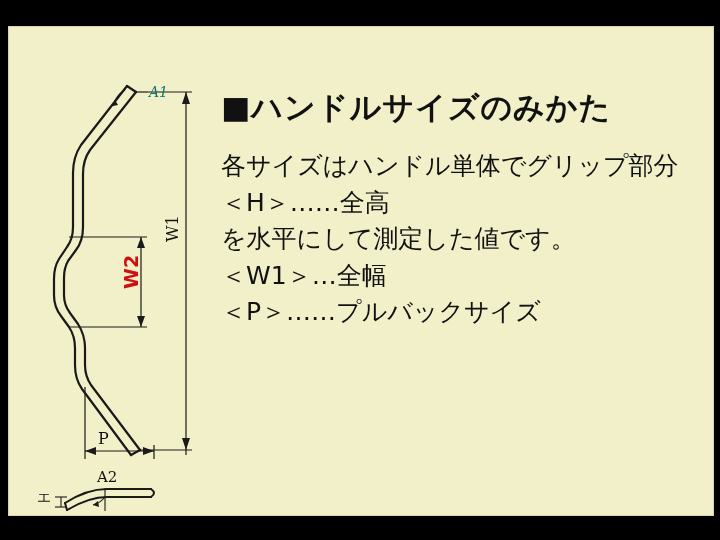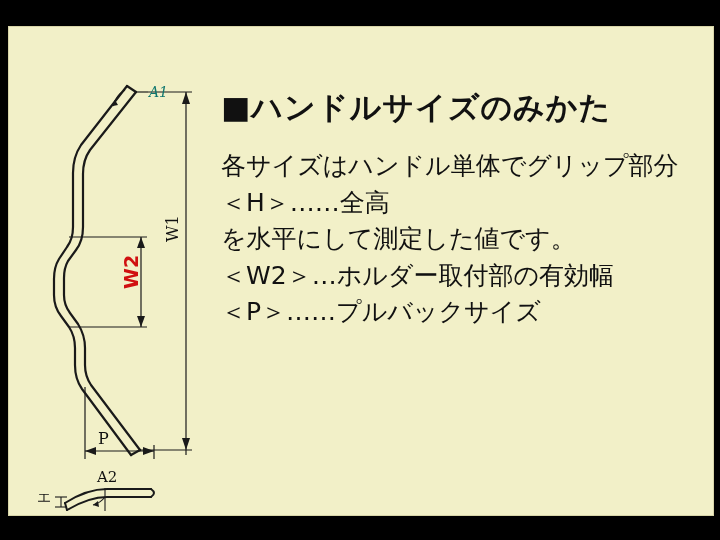--- a/index.html
+++ b/index.html
@@ -201,19 +201,19 @@
       <div id="a2-label">A2</div>
       <div id="h-label">エ</div>
     </div>
 
     <div id="text-panel">
       <div id="heading">■ハンドルサイズのみかた</div>
       <div id="body-text">
         <div class="line">各サイズはハンドル単体でグリップ部分</div>
         <div class="line">＜H＞……全高</div>
         <div class="line">を水平にして測定した値です。</div>
-        <div class="line">＜W2＞…ホルダー取付部の有効幅</div>
+        <div class="line">＜W1＞…全幅</div>
         <div class="line">＜P＞……プルバックサイズ</div>
       </div>
     </div>
 
   </div>
 </div>
 
 </body></html>

